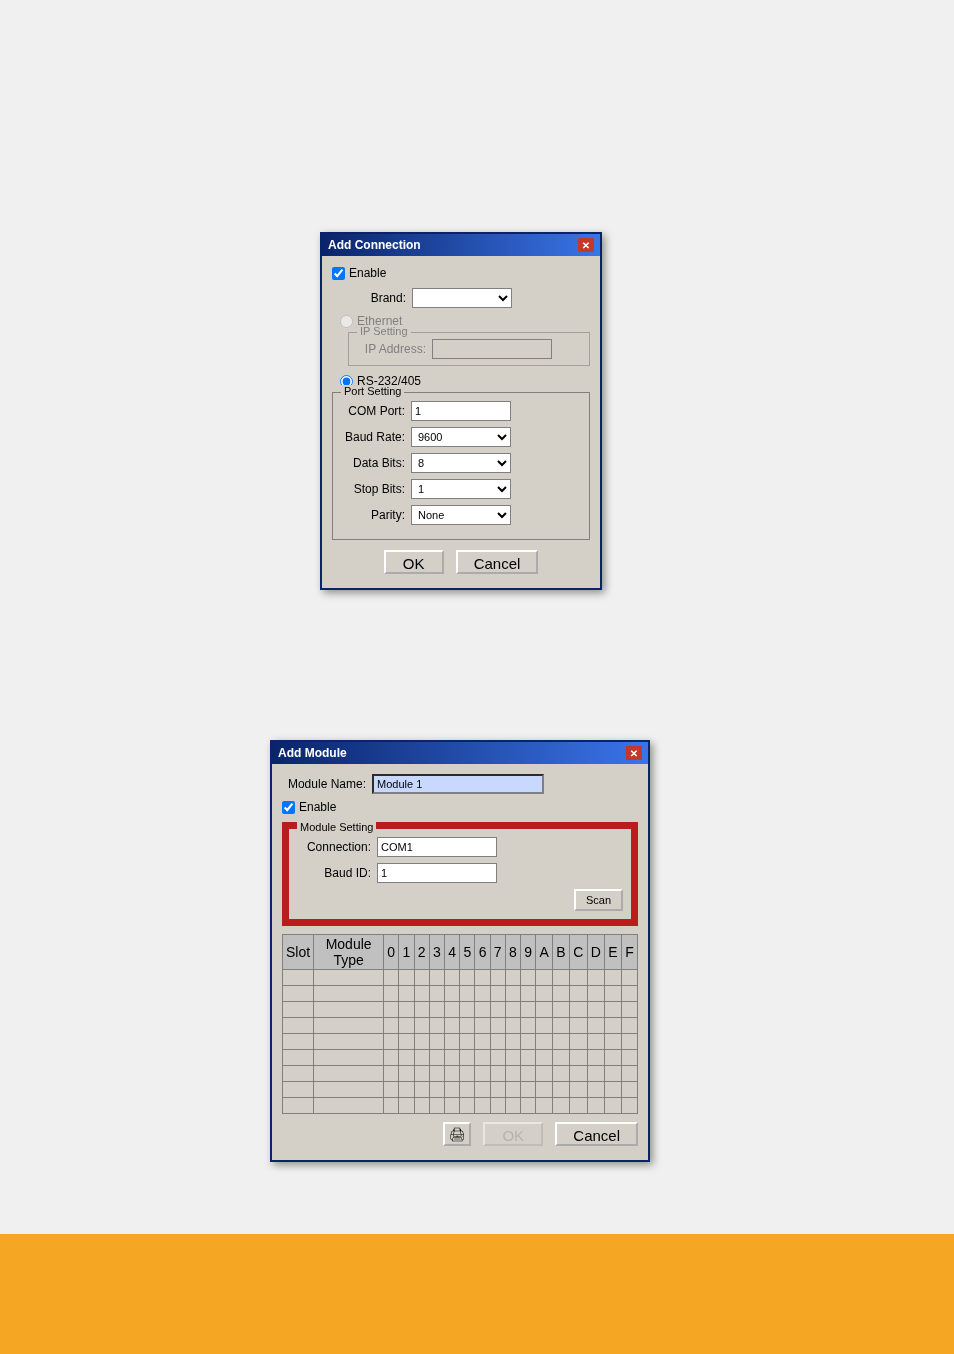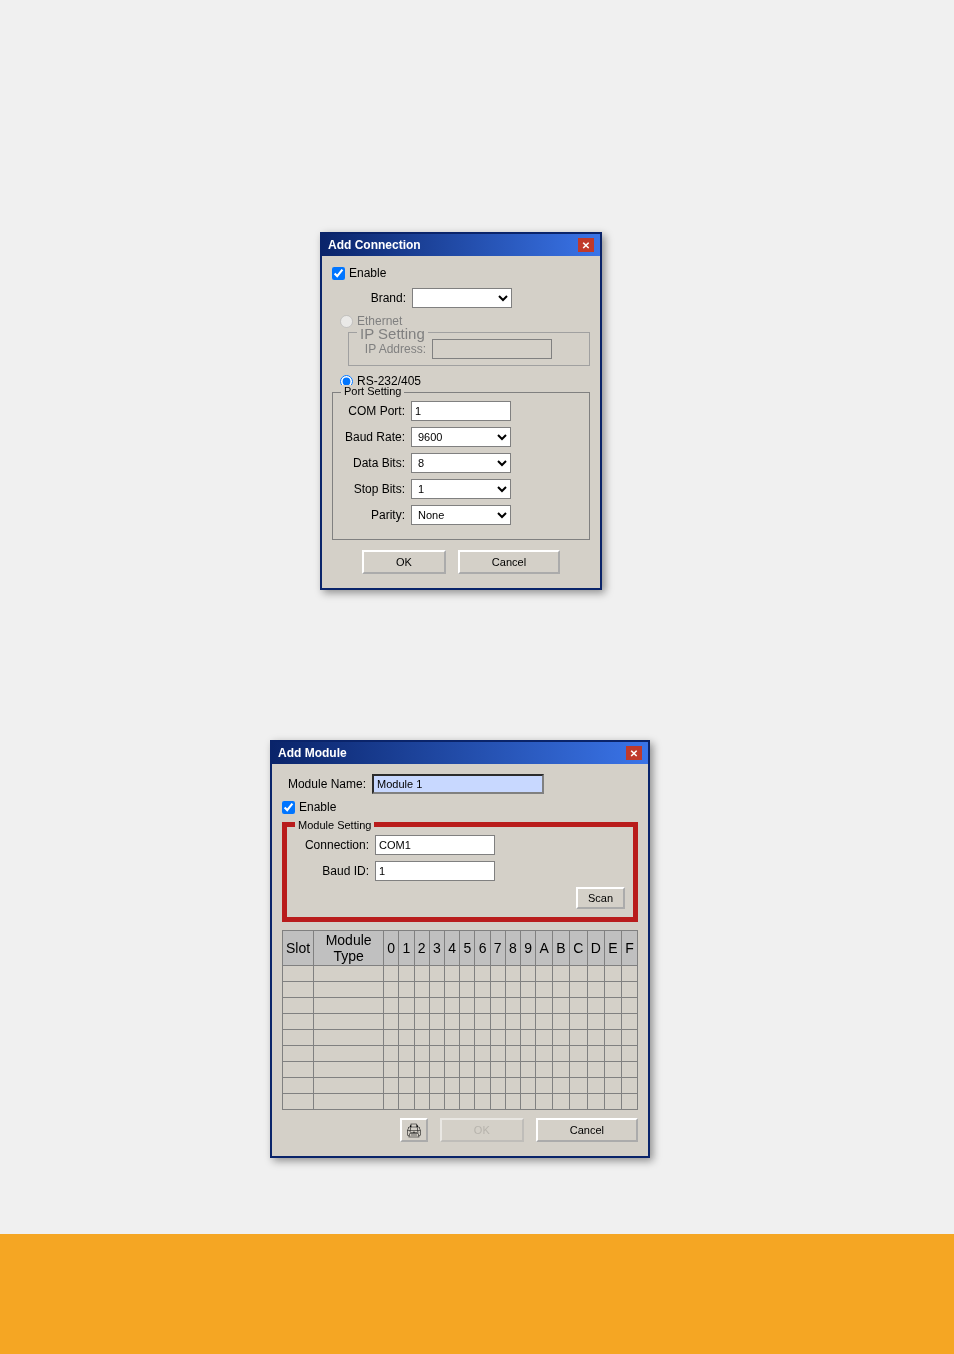--- a/index.html
+++ b/index.html
@@ -143,22 +143,22 @@
     }
 
     .disabled-text {
       color: #808080;
     }
 
     
     .btn {
       background: #d4d0c8;
       border: 2px outset #ffffff;
-      padding: 3px 32px;
-      font-size: 11px;
+      padding: 3px 16px;
+      font-size: 15px;
       cursor: pointer;
       min-width: 60px;
       height: 24px;
     }
 
     .btn-row {
       display: flex;
       justify-content: center;
       gap: 12px;
       margin-top: 10px;
@@ -207,37 +207,37 @@
       margin-bottom: 6px;
       position: relative;
     }
 
     .ip-setting-title {
       position: absolute;
       top: -8px;
       left: 8px;
       background: #d4d0c8;
       padding: 0 3px;
-      font-size: 15px;
+      font-size: 11px;
       color: #808080;
     }
 
     .scan-btn {
       position: absolute;
       right: 10px;
       background: #d4d0c8;
       border: 2px outset #ffffff;
       padding: 2px 10px;
       font-size: 11px;
       cursor: pointer;
       height: 22px;
     }
 
     .module-setting-group {
-      border: 5px solid #b91c1c;
+      border: 7px solid #b91c1c;
       padding: 8px;
       margin-bottom: 8px;
       position: relative;
     }
 
     .module-setting-title {
       position: absolute;
       top: -8px;
       left: 8px;
       background: #d4d0c8;

